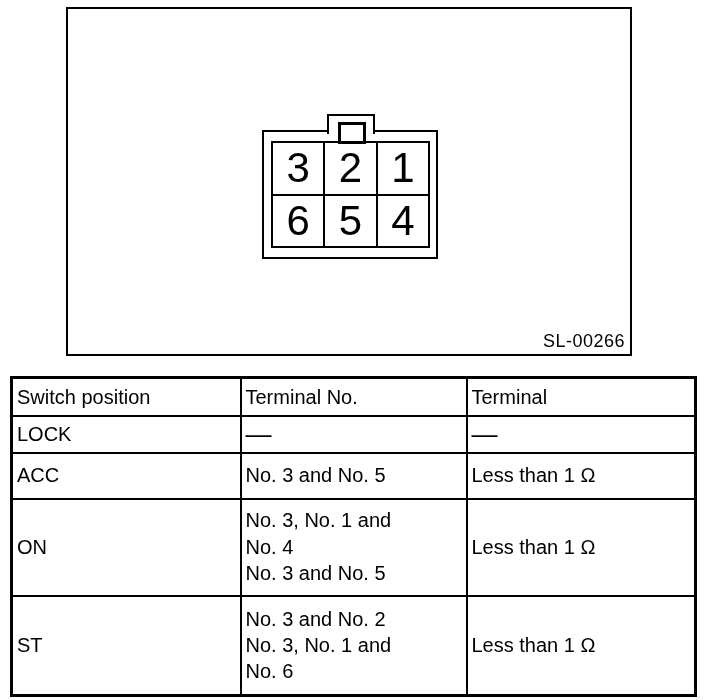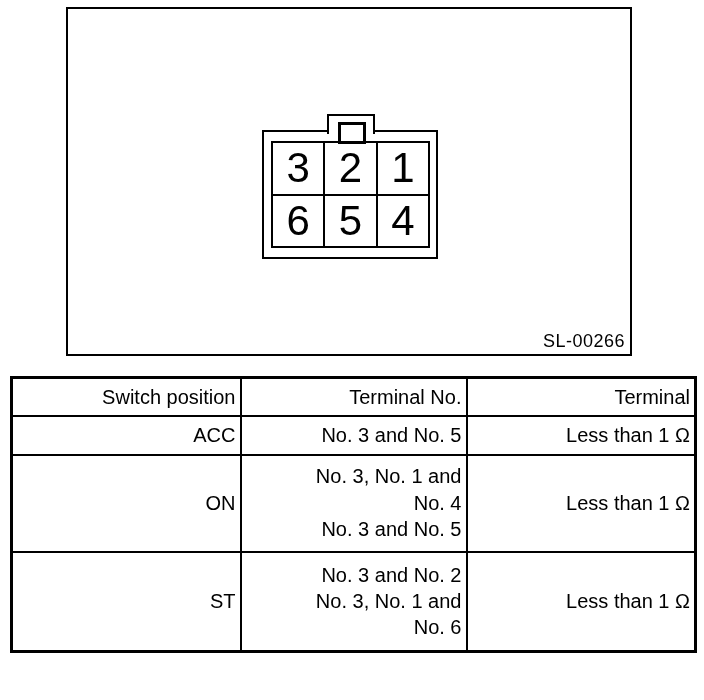--- a/index.html
+++ b/index.html
@@ -41,30 +41,30 @@
     font-size:42px;line-height:1;
   }
   .figcode{
     position:absolute;right:5px;bottom:2px;font-size:18px;letter-spacing:0.5px;
   }
 
   
   table.spec{
     position:absolute;left:10px;top:376px;width:684px;
     border-collapse:collapse;table-layout:fixed;
-    text-align:right;font-size:20px;background:#fff;
+    text-align:left;font-size:20px;background:#fff;
     border:3px solid #000;
   }
   .spec th,.spec td{
     border:2px solid #000;font-weight:normal;padding:0 4px;
     line-height:1.32;vertical-align:middle;
   }
   .r-header{height:38px;}
   .r-lock{height:37px;}
-  .r-acc{height:39px;}
+  .r-acc{height:46px;}
   .r-on{height:97px;}
   .r-st{height:100px;}
   .preline{white-space:pre-line;margin-left:40px;}
   .dash{font-size:26px;line-height:1;}
 </style>
 </head>
 <body>
 
 <div class="page">
 
@@ -88,20 +88,25 @@
       <col style="width:229px">
       <col style="width:226px">
       <col style="width:229px">
     </colgroup>
     <tbody>
       <tr class="r-header">
         <th>Switch position</th>
         <th>Terminal No.</th>
         <th>Terminal</th>
       </tr>
+      <tr class="r-lock">
+        <td>LOCK</td>
+        <td class="dash">—</td>
+        <td class="dash">—</td>
+      </tr>
       <tr class="r-acc">
         <td>ACC</td>
         <td>No. 3 and No. 5</td>
         <td>Less than 1 Ω</td>
       </tr>
       <tr class="r-on">
         <td>ON</td>
         <td class="preline">No. 3, No. 1 and
 No. 4
 No. 3 and No. 5</td>

